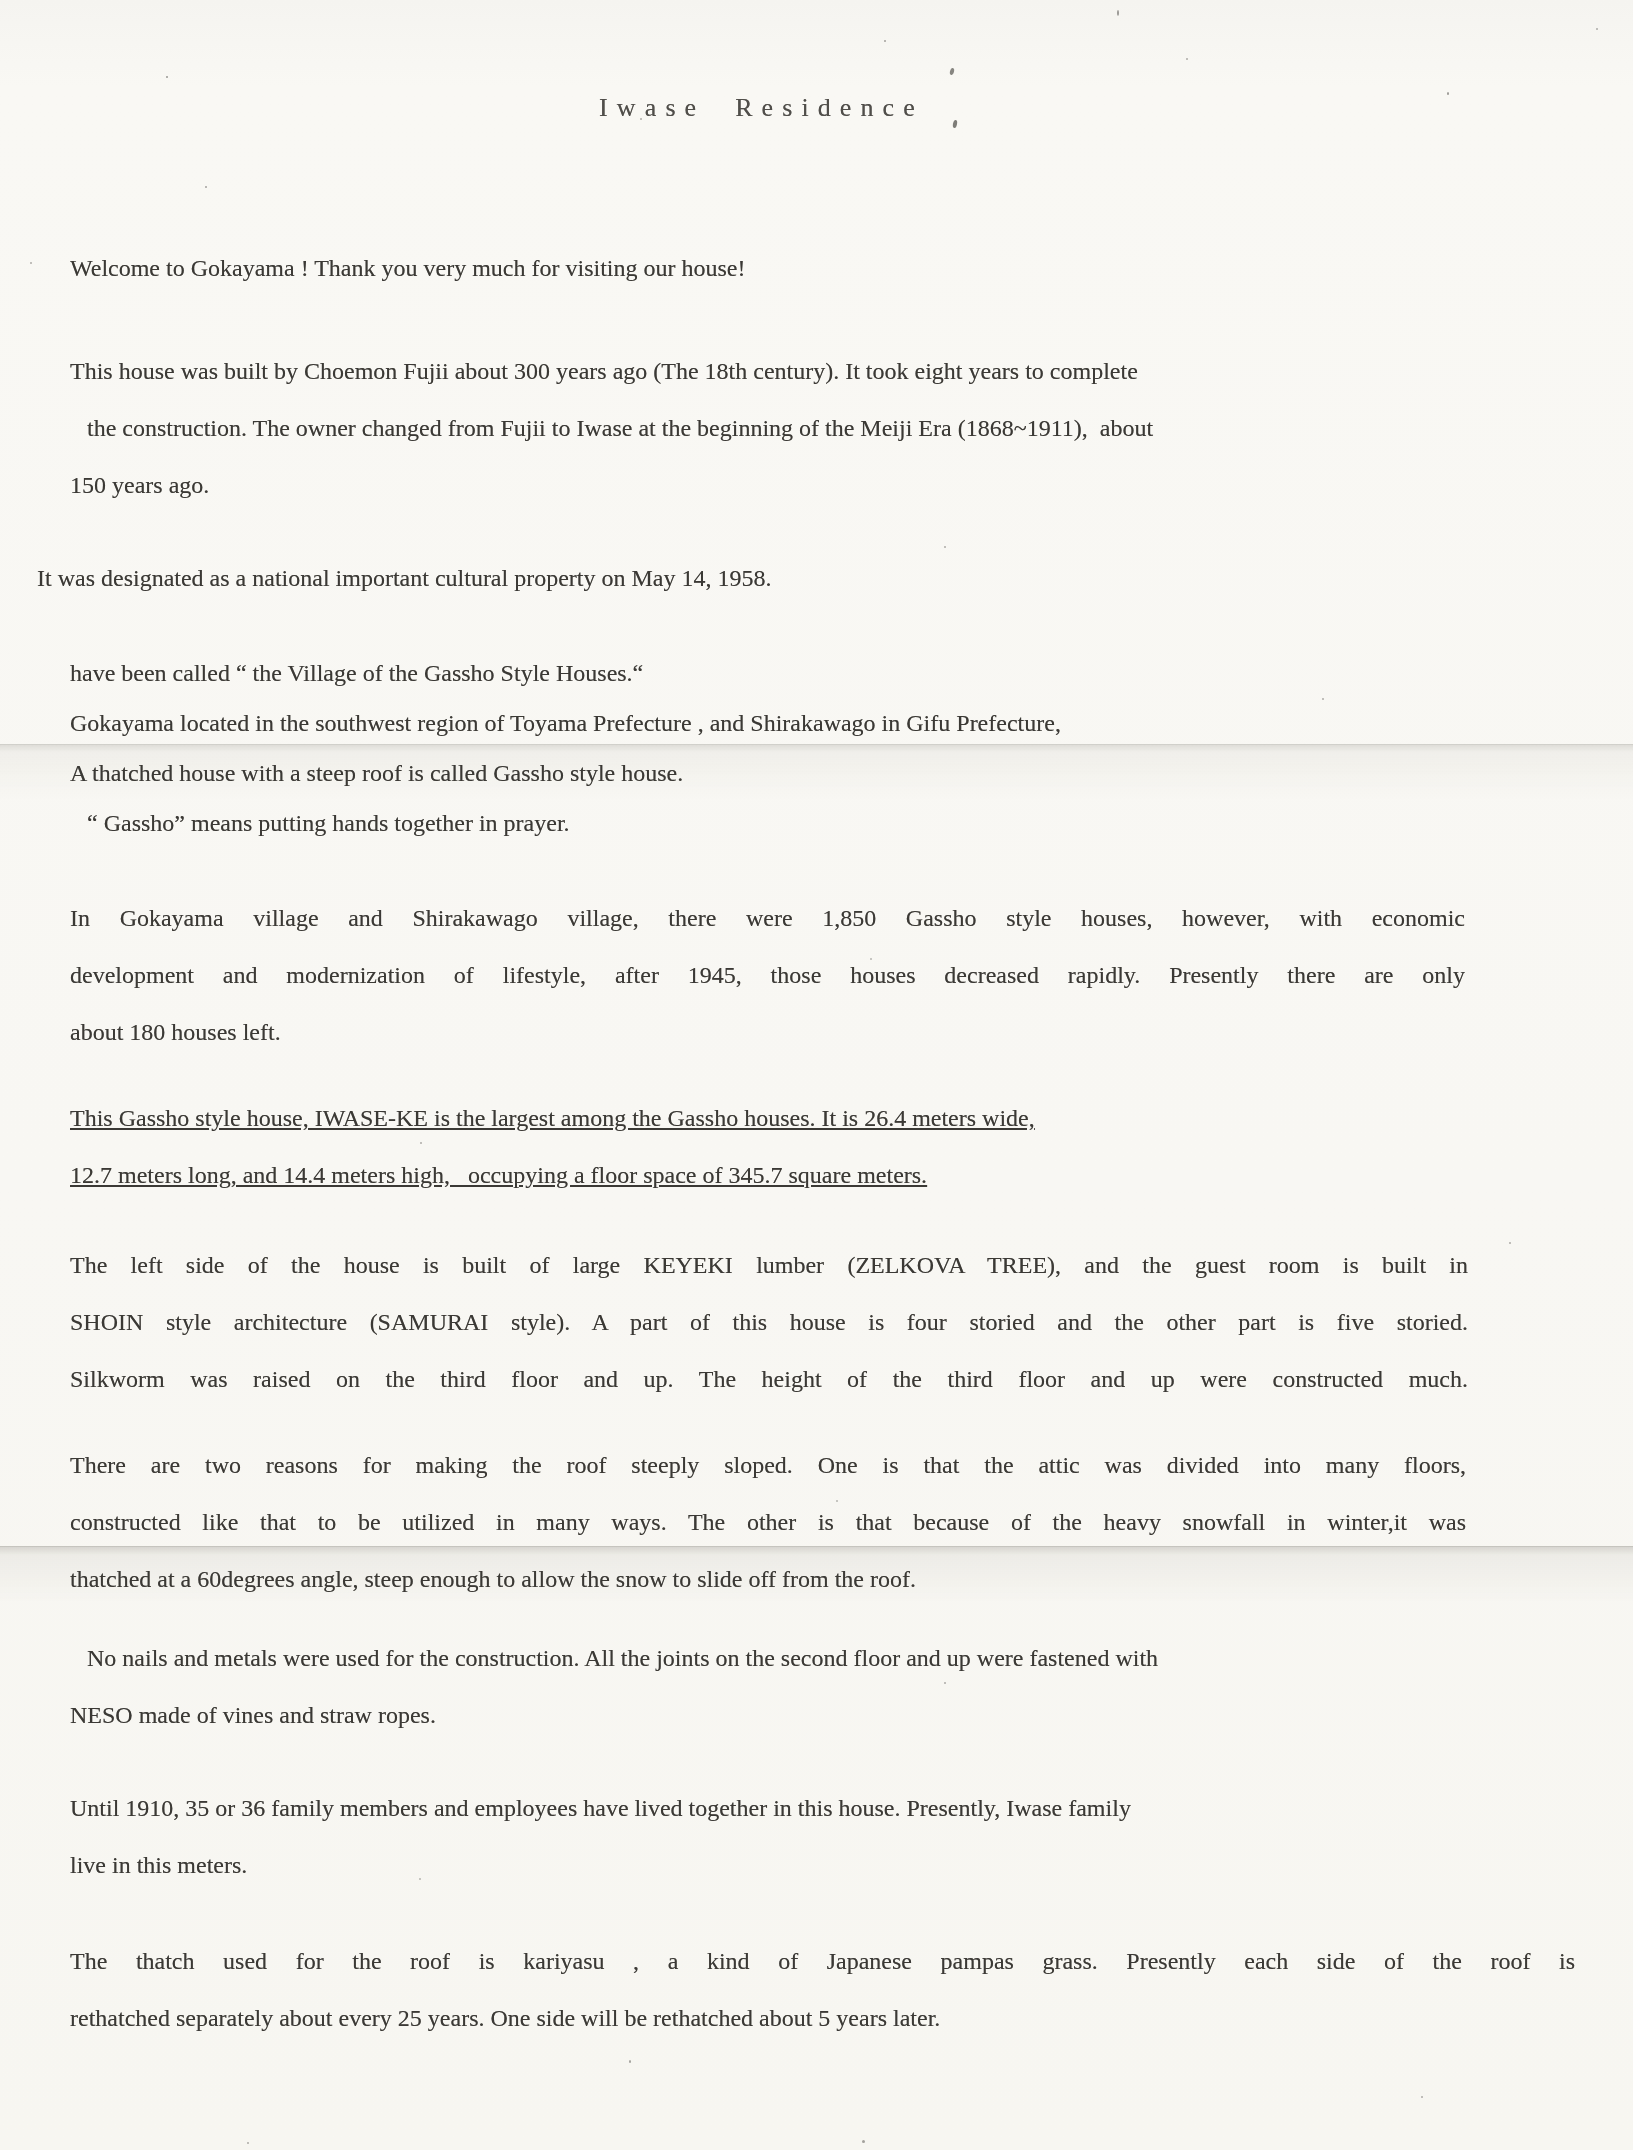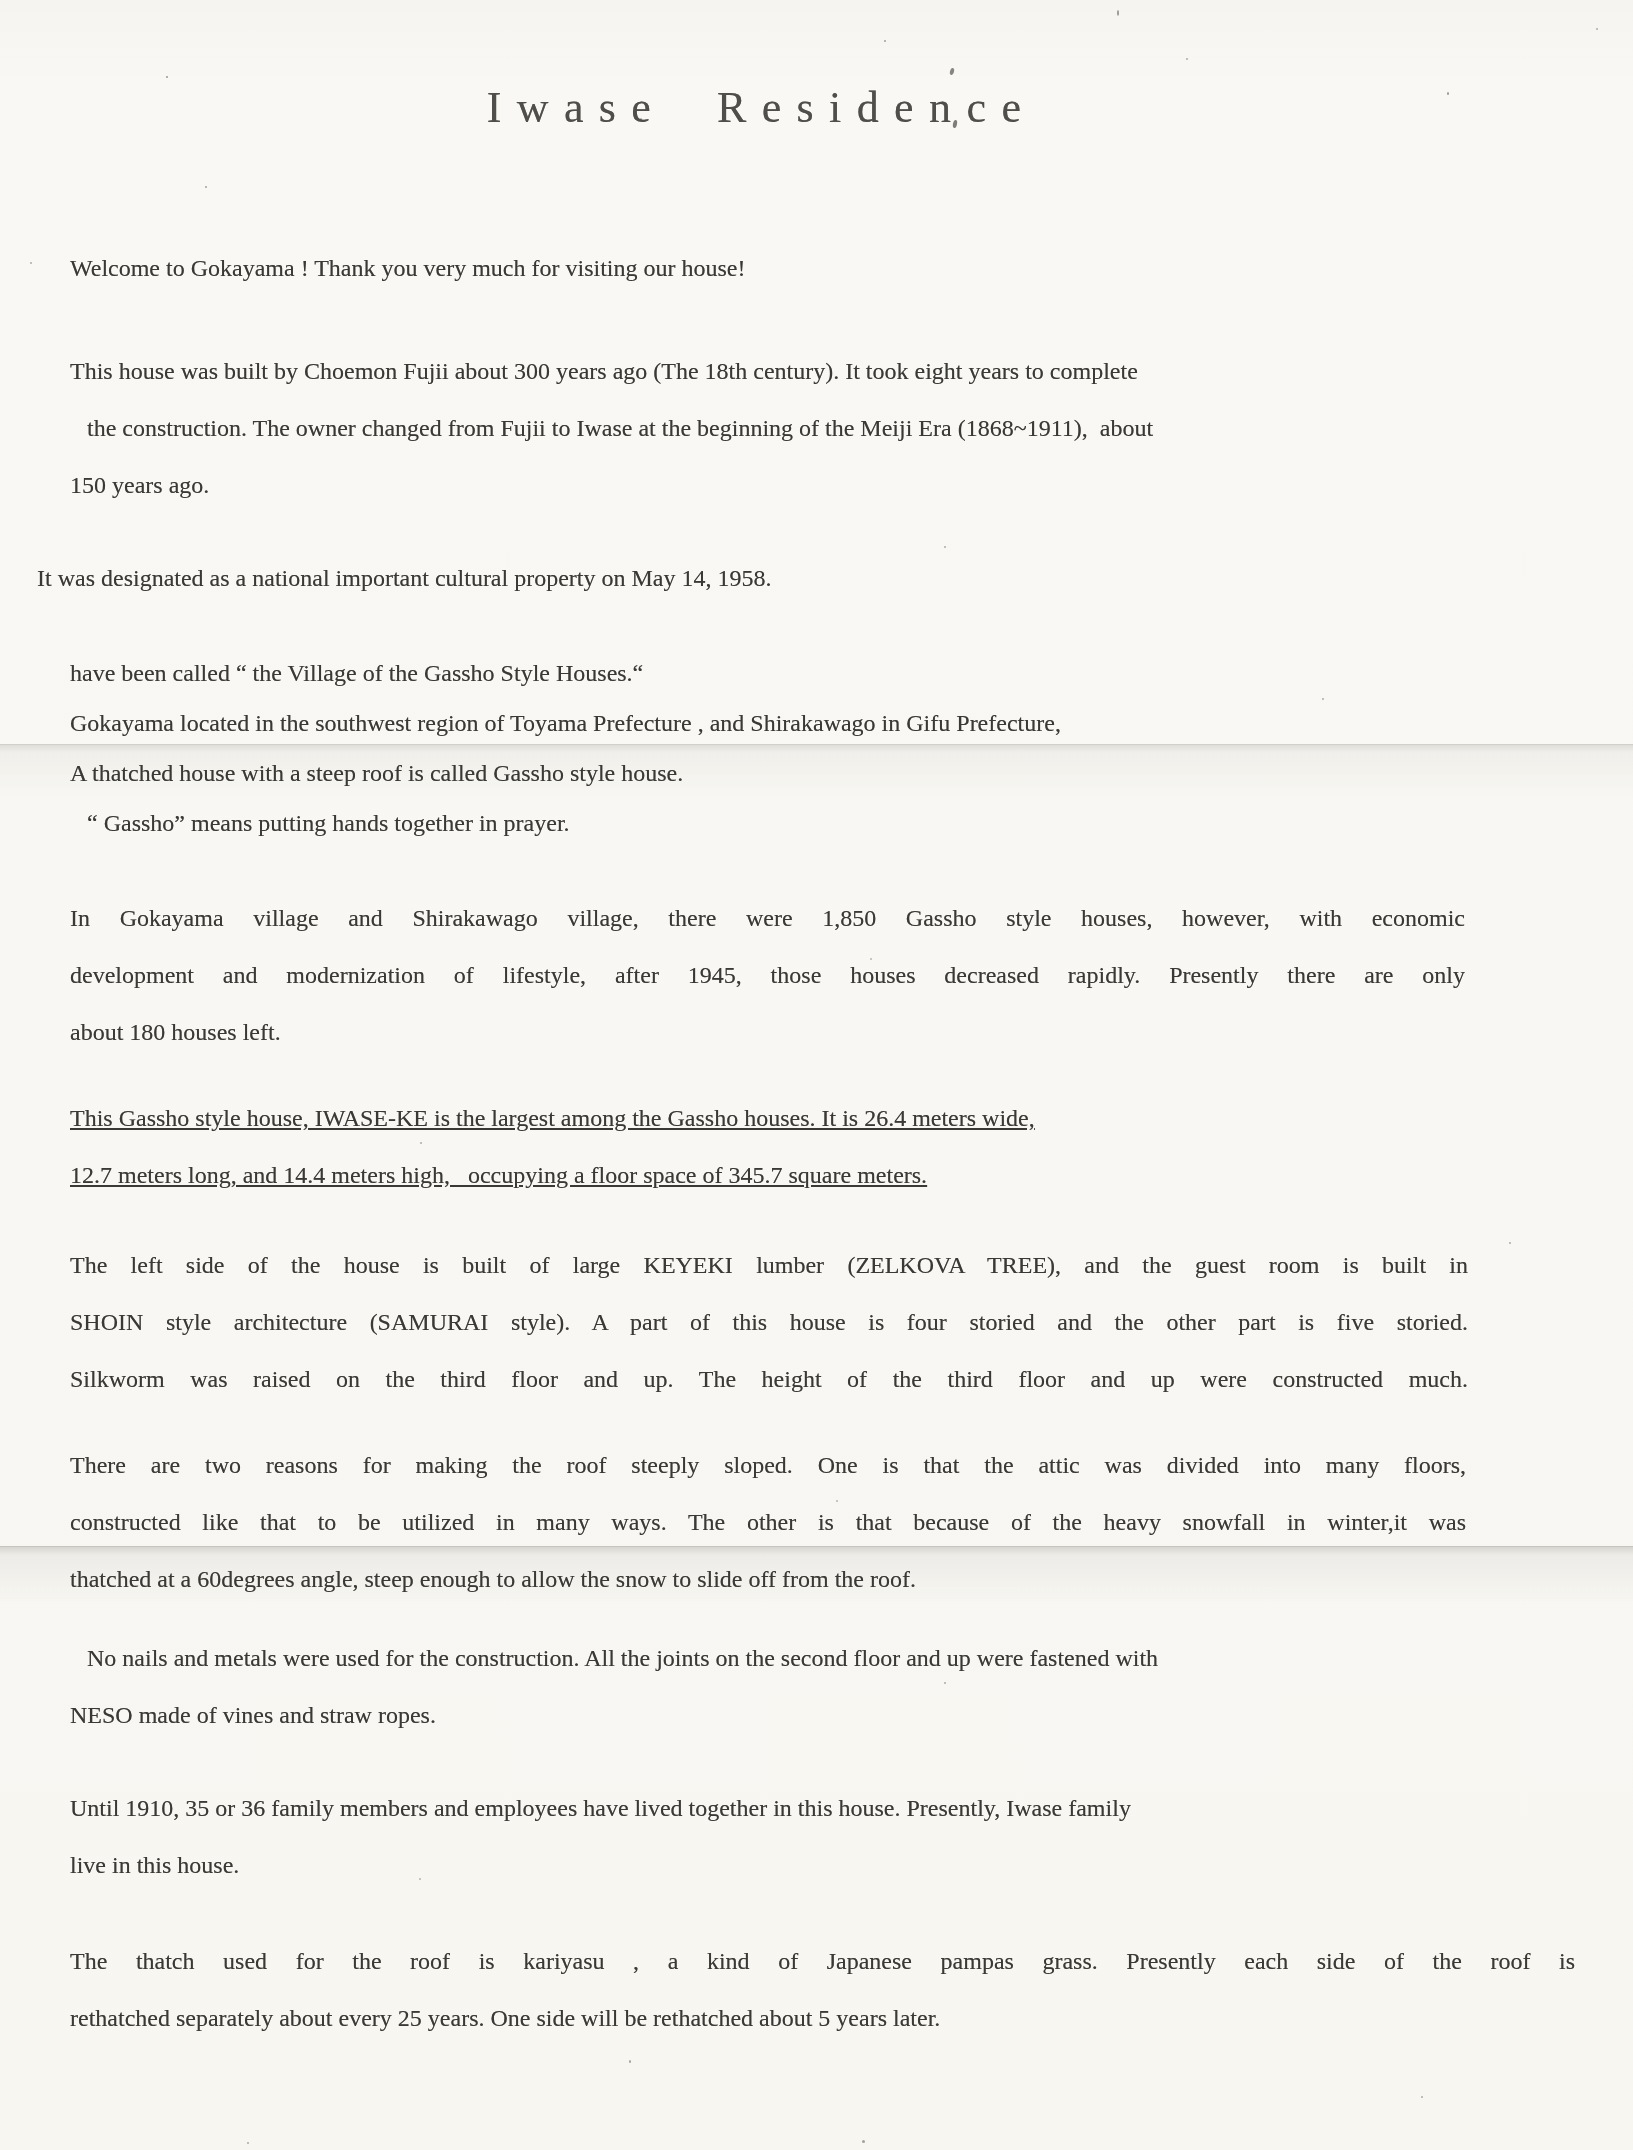--- a/index.html
+++ b/index.html
@@ -13,21 +13,21 @@
     height: 2150px;
     margin: 0 auto;
     overflow: hidden;
     background: linear-gradient(180deg, #f5f4f0 0%, #f9f8f4 4%, #f8f7f3 55%, #f7f6f1 100%);
     font-family: "Liberation Serif", "DejaVu Serif", serif;
     color: #3b3935;
   }
   .title {
     margin: 88px 180px 0 70px;
     text-align: center;
-    font-size: 44px;
+    font-size: 26px;
     font-weight: 500;
     color: #504e4a;
     letter-spacing: 0.35em;
     word-spacing: 0.55em;
     line-height: 40px;
     text-shadow: 0 0 0.6px rgba(60,58,54,0.55);
   }
   .para {
     position: relative;
     margin-left: 70px;
@@ -139,21 +139,21 @@
     <div class="line">thatched at a 60degrees angle, steep enough to allow the snow to slide off from the roof.</div>
   </div>
 
   <div class="para p9">
     <div class="line ind">No nails and metals were used for the construction. All the joints on the second floor and up were fastened with</div>
     <div class="line">NESO made of vines and straw ropes.</div>
   </div>
 
   <div class="para p10">
     <div class="line">Until 1910, 35 or 36 family members and employees have lived together in this house. Presently, Iwase family</div>
-    <div class="line">live in this house.</div>
+    <div class="line">live in this meters.</div>
   </div>
 
   <div class="para p11">
     <div class="line just">The thatch used for the roof is kariyasu , a kind of Japanese pampas grass. Presently each side of the roof is</div>
     <div class="line">rethatched separately about every 25 years. One side will be rethatched about 5 years later.</div>
   </div>
 
   <div class="speck" style="left:950px;top:68px;width:4px;height:7px;opacity:.6;transform:rotate(14deg);"></div>
   <div class="speck" style="left:953px;top:120px;width:4px;height:8px;opacity:.65;transform:rotate(12deg);"></div>
   <div class="speck" style="left:1117px;top:10px;width:2px;height:6px;opacity:.5;"></div>

